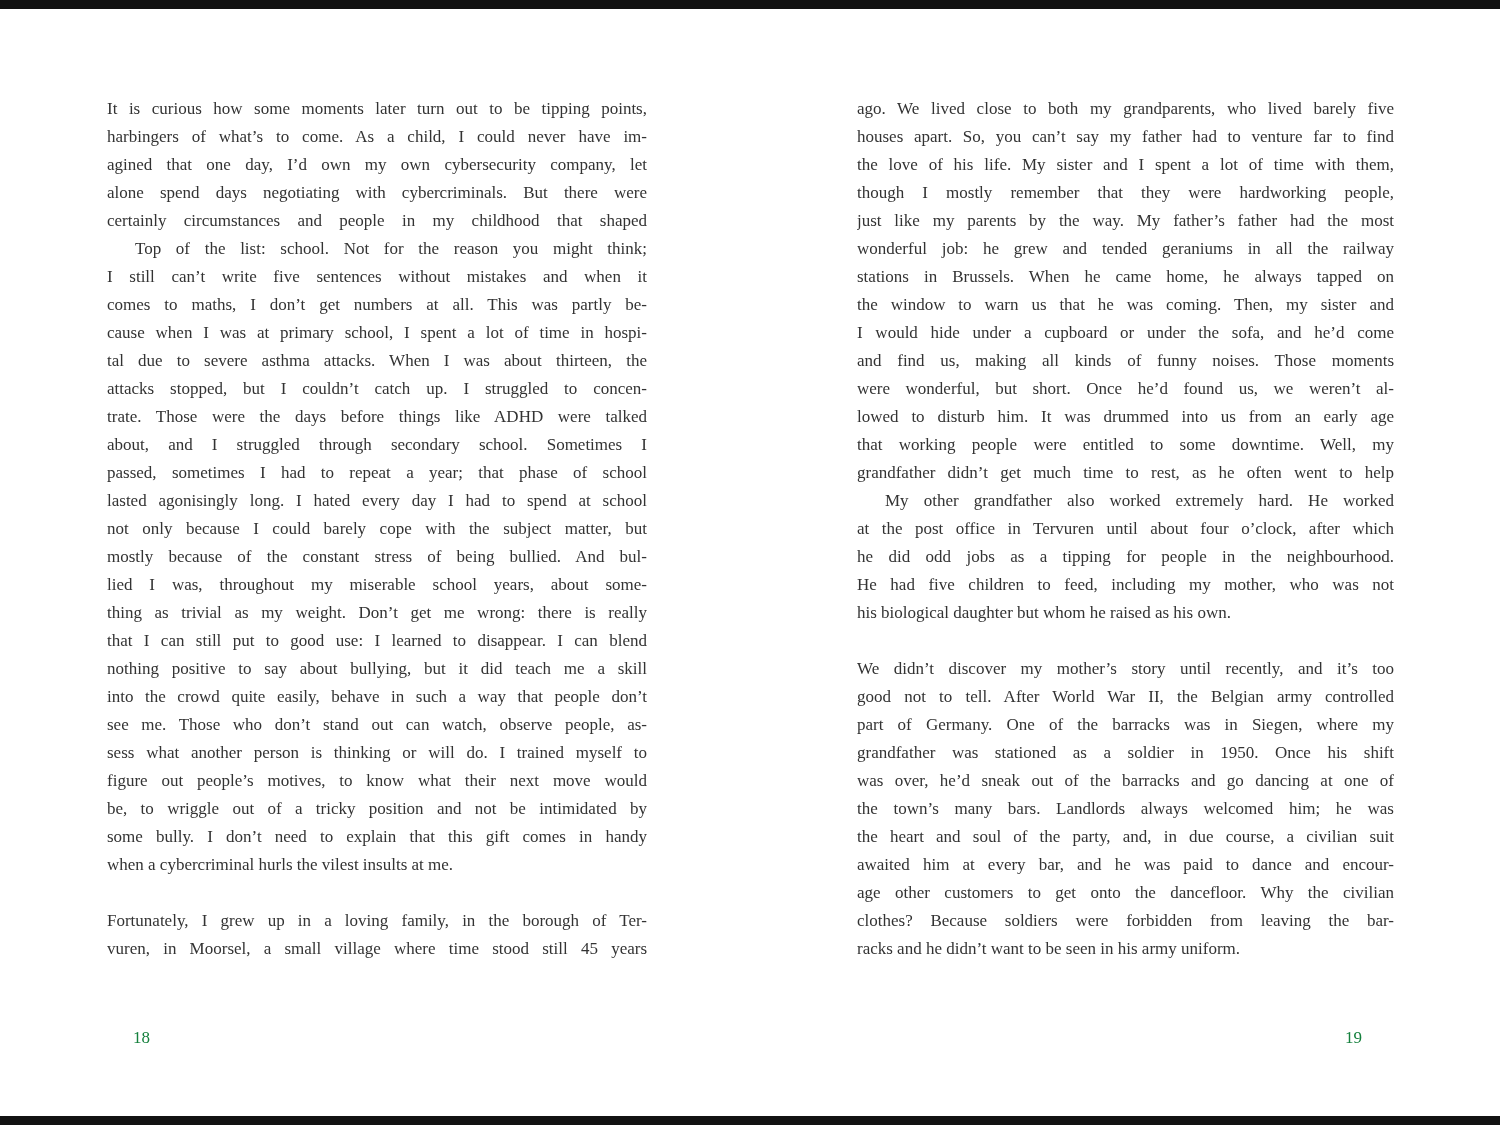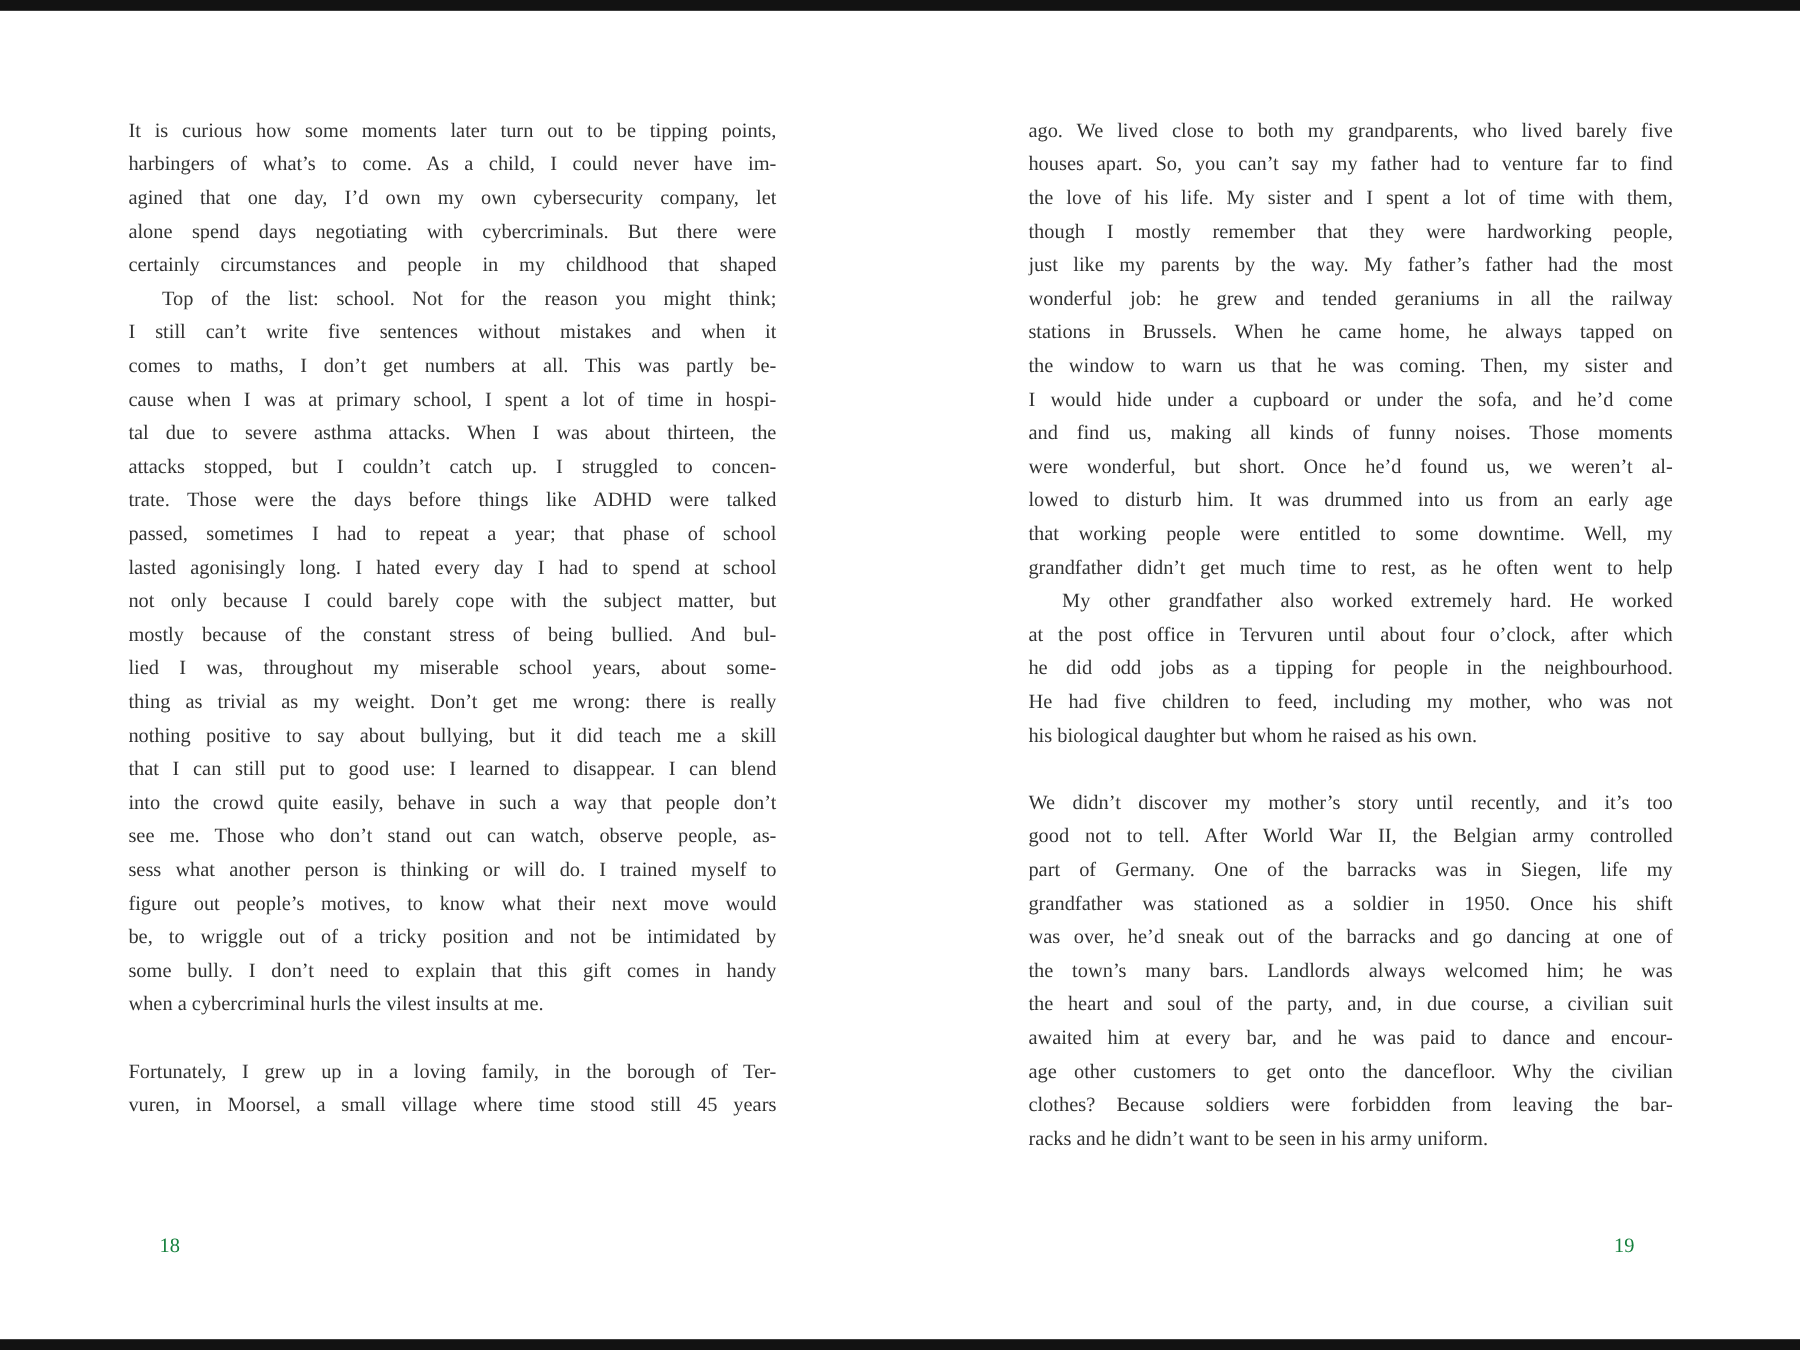--- a/index.html
+++ b/index.html
@@ -71,28 +71,29 @@
           <div class="line">certainly circumstances and people in my childhood that shaped</div>
         </div>
         <div class="paragraph">
           <div class="line indent">Top of the list: school. Not for the reason you might think;</div>
           <div class="line">I still can’t write five sentences without mistakes and when it</div>
           <div class="line">comes to maths, I don’t get numbers at all. This was partly be-</div>
           <div class="line">cause when I was at primary school, I spent a lot of time in hospi-</div>
           <div class="line">tal due to severe asthma attacks. When I was about thirteen, the</div>
           <div class="line">attacks stopped, but I couldn’t catch up. I struggled to concen-</div>
           <div class="line">trate. Those were the days before things like ADHD were talked</div>
+          <div class="line">about, and I struggled through secondary school. Sometimes I</div>
           <div class="line">passed, sometimes I had to repeat a year; that phase of school</div>
           <div class="line">lasted agonisingly long. I hated every day I had to spend at school</div>
           <div class="line">not only because I could barely cope with the subject matter, but</div>
           <div class="line">mostly because of the constant stress of being bullied. And bul-</div>
           <div class="line">lied I was, throughout my miserable school years, about some-</div>
           <div class="line">thing as trivial as my weight. Don’t get me wrong: there is really</div>
+          <div class="line">that I can still put to good use: I learned to disappear. I can blend</div>
           <div class="line">nothing positive to say about bullying, but it did teach me a skill</div>
-          <div class="line">that I can still put to good use: I learned to disappear. I can blend</div>
           <div class="line">into the crowd quite easily, behave in such a way that people don’t</div>
           <div class="line">see me. Those who don’t stand out can watch, observe people, as-</div>
           <div class="line">sess what another person is thinking or will do. I trained myself to</div>
           <div class="line">figure out people’s motives, to know what their next move would</div>
           <div class="line">be, to wriggle out of a tricky position and not be intimidated by</div>
           <div class="line">some bully. I don’t need to explain that this gift comes in handy</div>
           <div class="line last">when a cybercriminal hurls the vilest insults at me.</div>
         </div>
         <div class="paragraph space-before">
           <div class="line">Fortunately, I grew up in a loving family, in the borough of Ter-</div>
@@ -123,21 +124,21 @@
         <div class="paragraph">
           <div class="line indent">My other grandfather also worked extremely hard. He worked</div>
           <div class="line">at the post office in Tervuren until about four o’clock, after which</div>
           <div class="line">he did odd jobs as a tipping for people in the neighbourhood.</div>
           <div class="line">He had five children to feed, including my mother, who was not</div>
           <div class="line last">his biological daughter but whom he raised as his own.</div>
         </div>
         <div class="paragraph space-before">
           <div class="line">We didn’t discover my mother’s story until recently, and it’s too</div>
           <div class="line">good not to tell. After World War II, the Belgian army controlled</div>
-          <div class="line">part of Germany. One of the barracks was in Siegen, life my</div>
+          <div class="line">part of Germany. One of the barracks was in Siegen, where my</div>
           <div class="line">grandfather was stationed as a soldier in 1950. Once his shift</div>
           <div class="line">was over, he’d sneak out of the barracks and go dancing at one of</div>
           <div class="line">the town’s many bars. Landlords always welcomed him; he was</div>
           <div class="line">the heart and soul of the party, and, in due course, a civilian suit</div>
           <div class="line">awaited him at every bar, and he was paid to dance and encour-</div>
           <div class="line">age other customers to get onto the dancefloor. Why the civilian</div>
           <div class="line">clothes? Because soldiers were forbidden from leaving the bar-</div>
           <div class="line last">racks and he didn’t want to be seen in his army uniform.</div>
         </div>
       </div>

